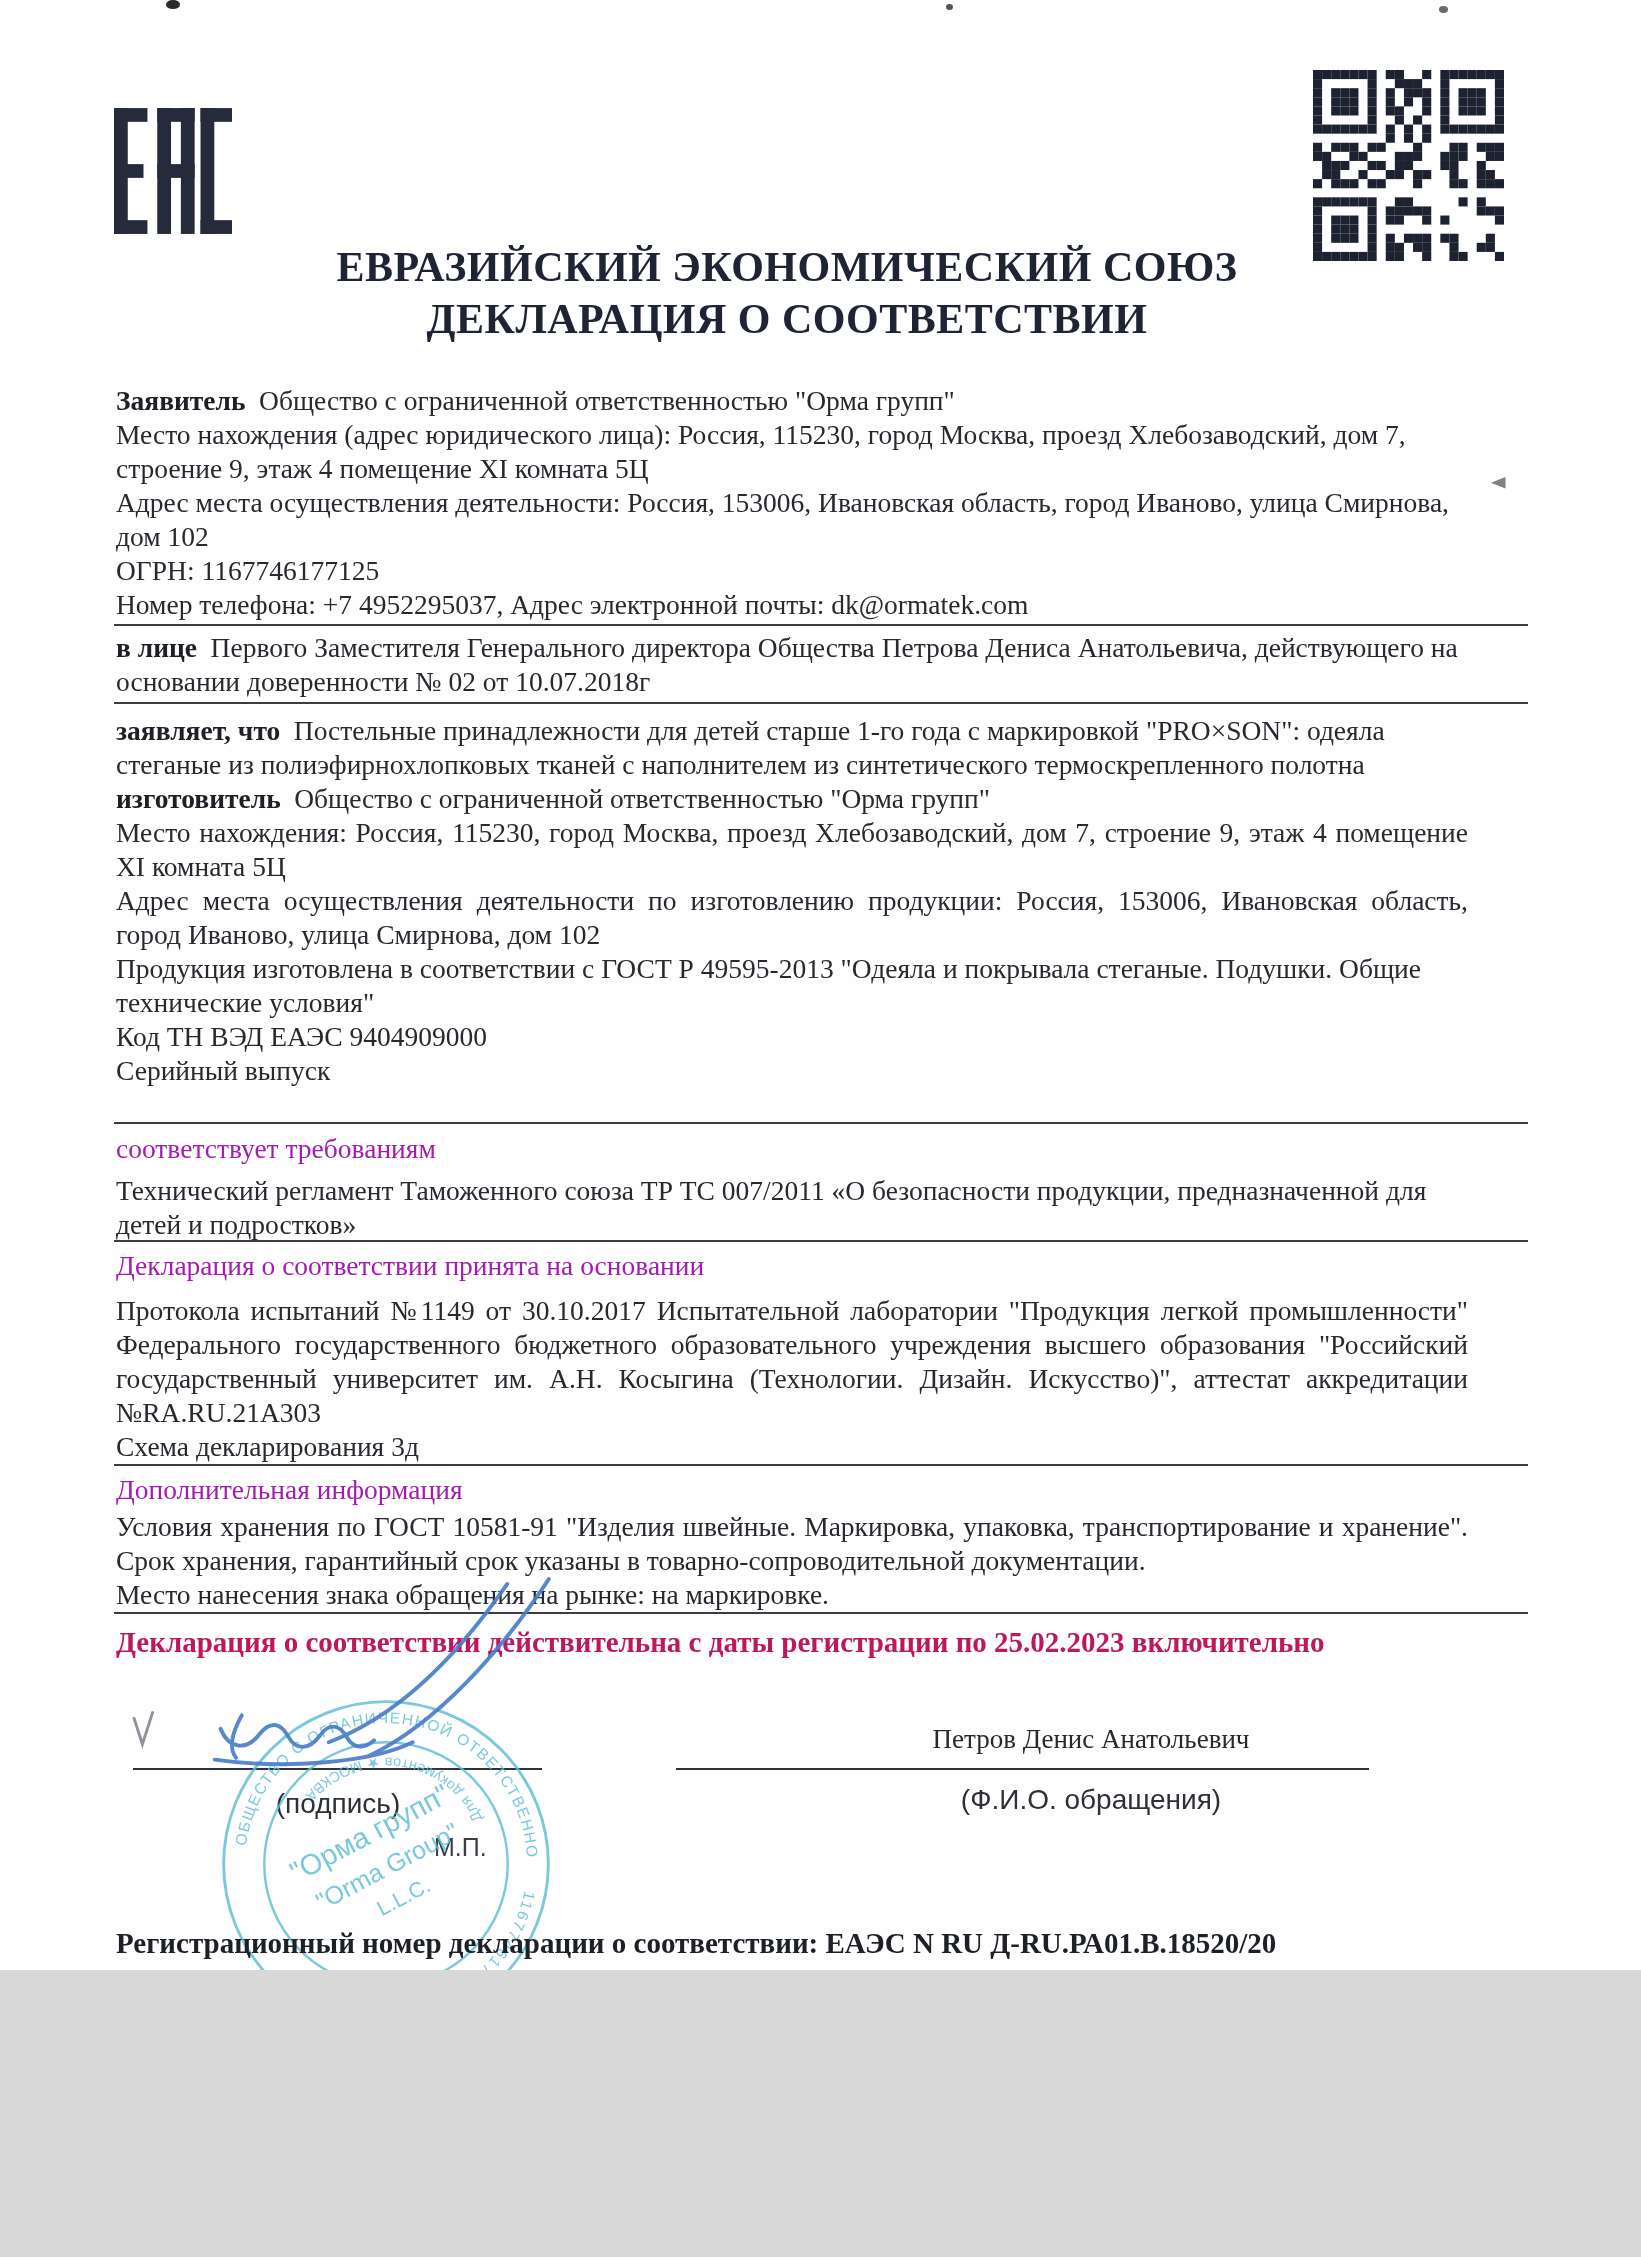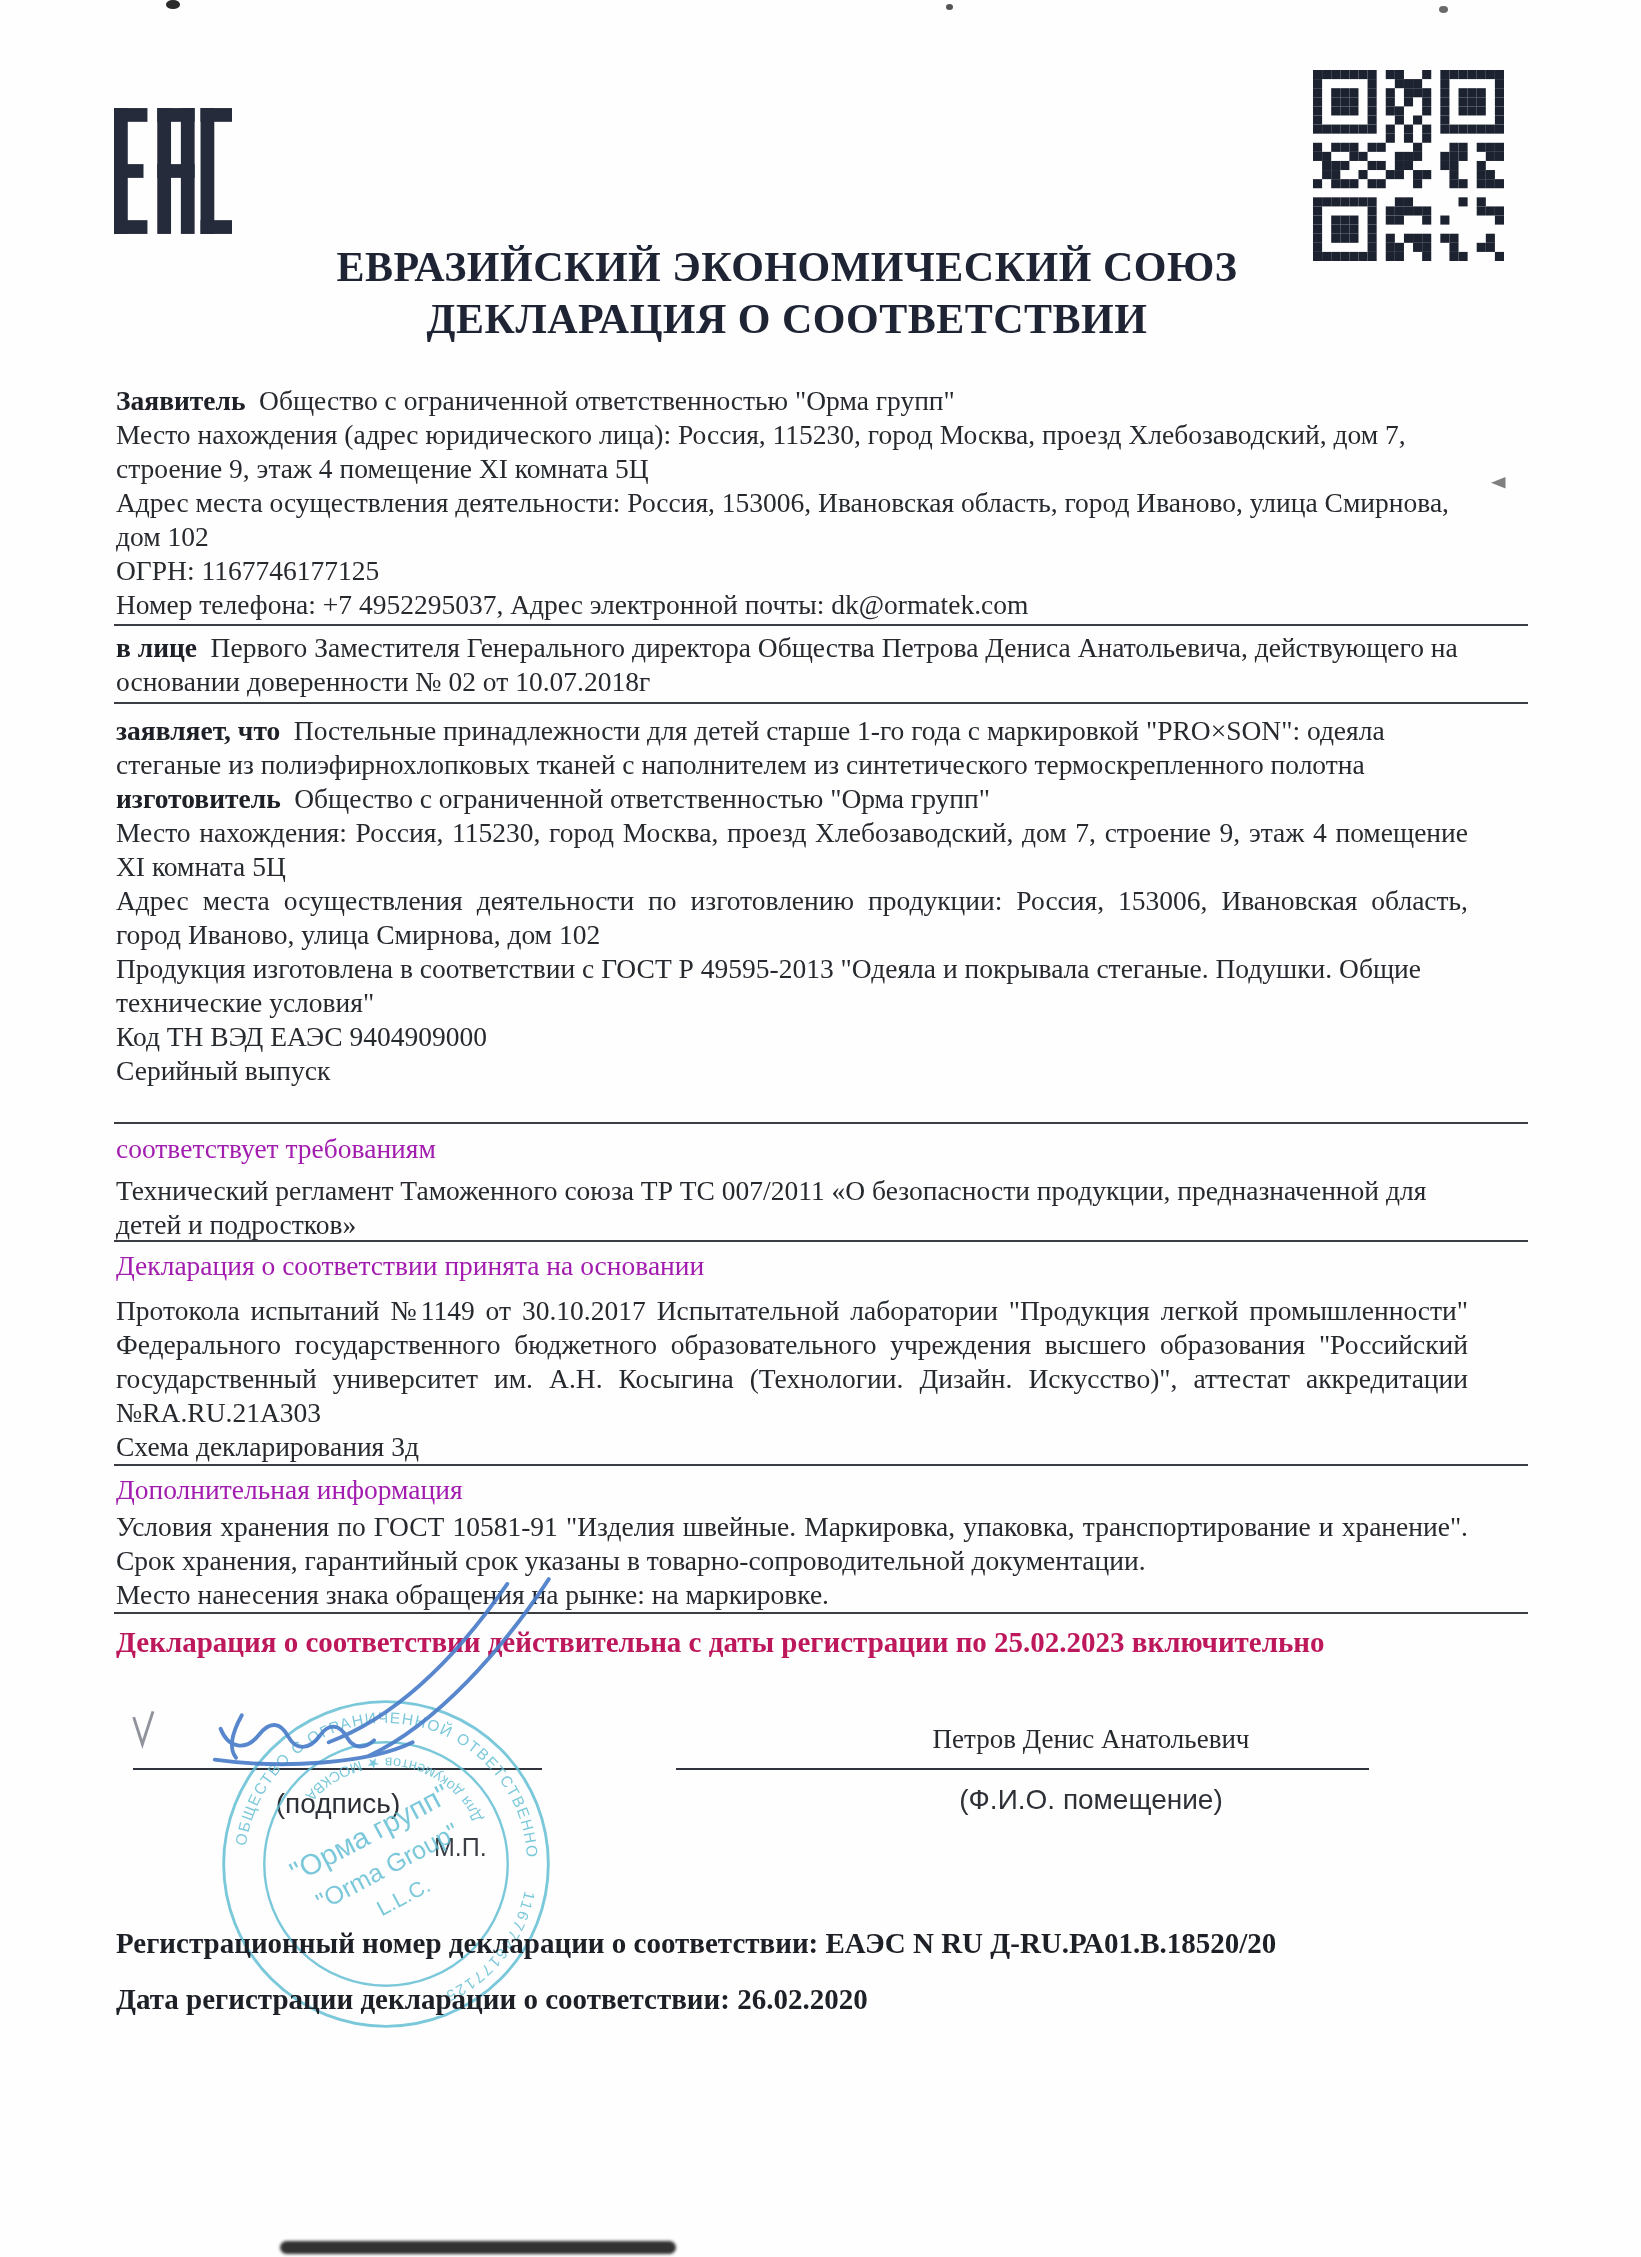--- a/index.html
+++ b/index.html
@@ -1,16 +1,16 @@
 <!DOCTYPE html>
 <html><head>
 <meta charset="utf-8">
 <style>
   html,body{margin:0;padding:0;background:#d8d8d8;}
-  .page{position:relative;width:1641px;height:2257px;background:#fefefe;margin:0 auto;overflow:hidden;
+  .page{position:relative;width:1641px;height:1970px;background:#fefefe;margin:0 auto;overflow:hidden;
         font-family:"Liberation Serif","DejaVu Serif",serif;color:#26292e;}
   .title{position:absolute;left:116px;top:241px;width:1342px;text-align:center;
          font-weight:bold;font-size:42px;line-height:52px;letter-spacing:0.5px;color:#1f2435;}
   .blk{position:absolute;left:116px;width:1352px;font-size:27.5px;line-height:34px;}
   .blk p{margin:0;}
   .just{text-align:justify;}
   .lbl{font-weight:bold;color:#1d2026;margin-right:13.5px;}
   .hsec{font-weight:normal;color:#a21caf;}
   .rule{position:absolute;left:114px;width:1414px;height:1.9px;background:#3a3d42;}
   .bigbold{font-weight:bold;font-size:29px;line-height:41px;color:#be185d;}
@@ -320,21 +320,21 @@
   </div>
   <div class="rule" style="top:1612px"></div>
 
   <div class="blk bigbold just" style="top:1622px">Декларация о соответствии действительна с даты регистрации по 25.02.2023 включительно</div>
 
   <div class="sigline" style="left:133px;top:1768px;width:409px"></div>
   <div class="sigline" style="left:676px;top:1768px;width:693px"></div>
   <div class="caption" style="left:222px;top:1788px;width:232px">(подпись)</div>
   <div class="mp">М.П.</div>
   <div class="name">Петров Денис Анатольевич</div>
-  <div class="caption" style="left:898px;top:1784px;width:386px">(Ф.И.О. помещение)</div>
+  <div class="caption" style="left:898px;top:1784px;width:386px">(Ф.И.О. обращения)</div>
 
   <svg style="position:absolute;left:214px;top:1692px;opacity:.82" width="344" height="344" viewBox="0 0 356 356">
     <defs>
       <path id="arcTop" d="M 32,178 A 146,146 0 0 1 324,178" fill="none"></path>
       <path id="arcRight" d="M 324,178 A 146,146 0 0 1 178,324" fill="none"></path>
       <path id="arcBottom" d="M 288,178 A 110,110 0 0 0 68,178" fill="none"></path>
     </defs>
     <circle cx="178" cy="178" r="168" fill="none" stroke="#5fbdd3" stroke-width="3"></circle>
     <circle cx="178" cy="178" r="126" fill="none" stroke="#5fbdd3" stroke-width="2.5"></circle>
     <text font-size="16" letter-spacing="1.5" fill="#5fbdd3"><textPath href="#arcTop" startOffset="4%">ОБЩЕСТВО С ОГРАНИЧЕННОЙ ОТВЕТСТВЕННОСТЬЮ ОГРН</textPath></text>

